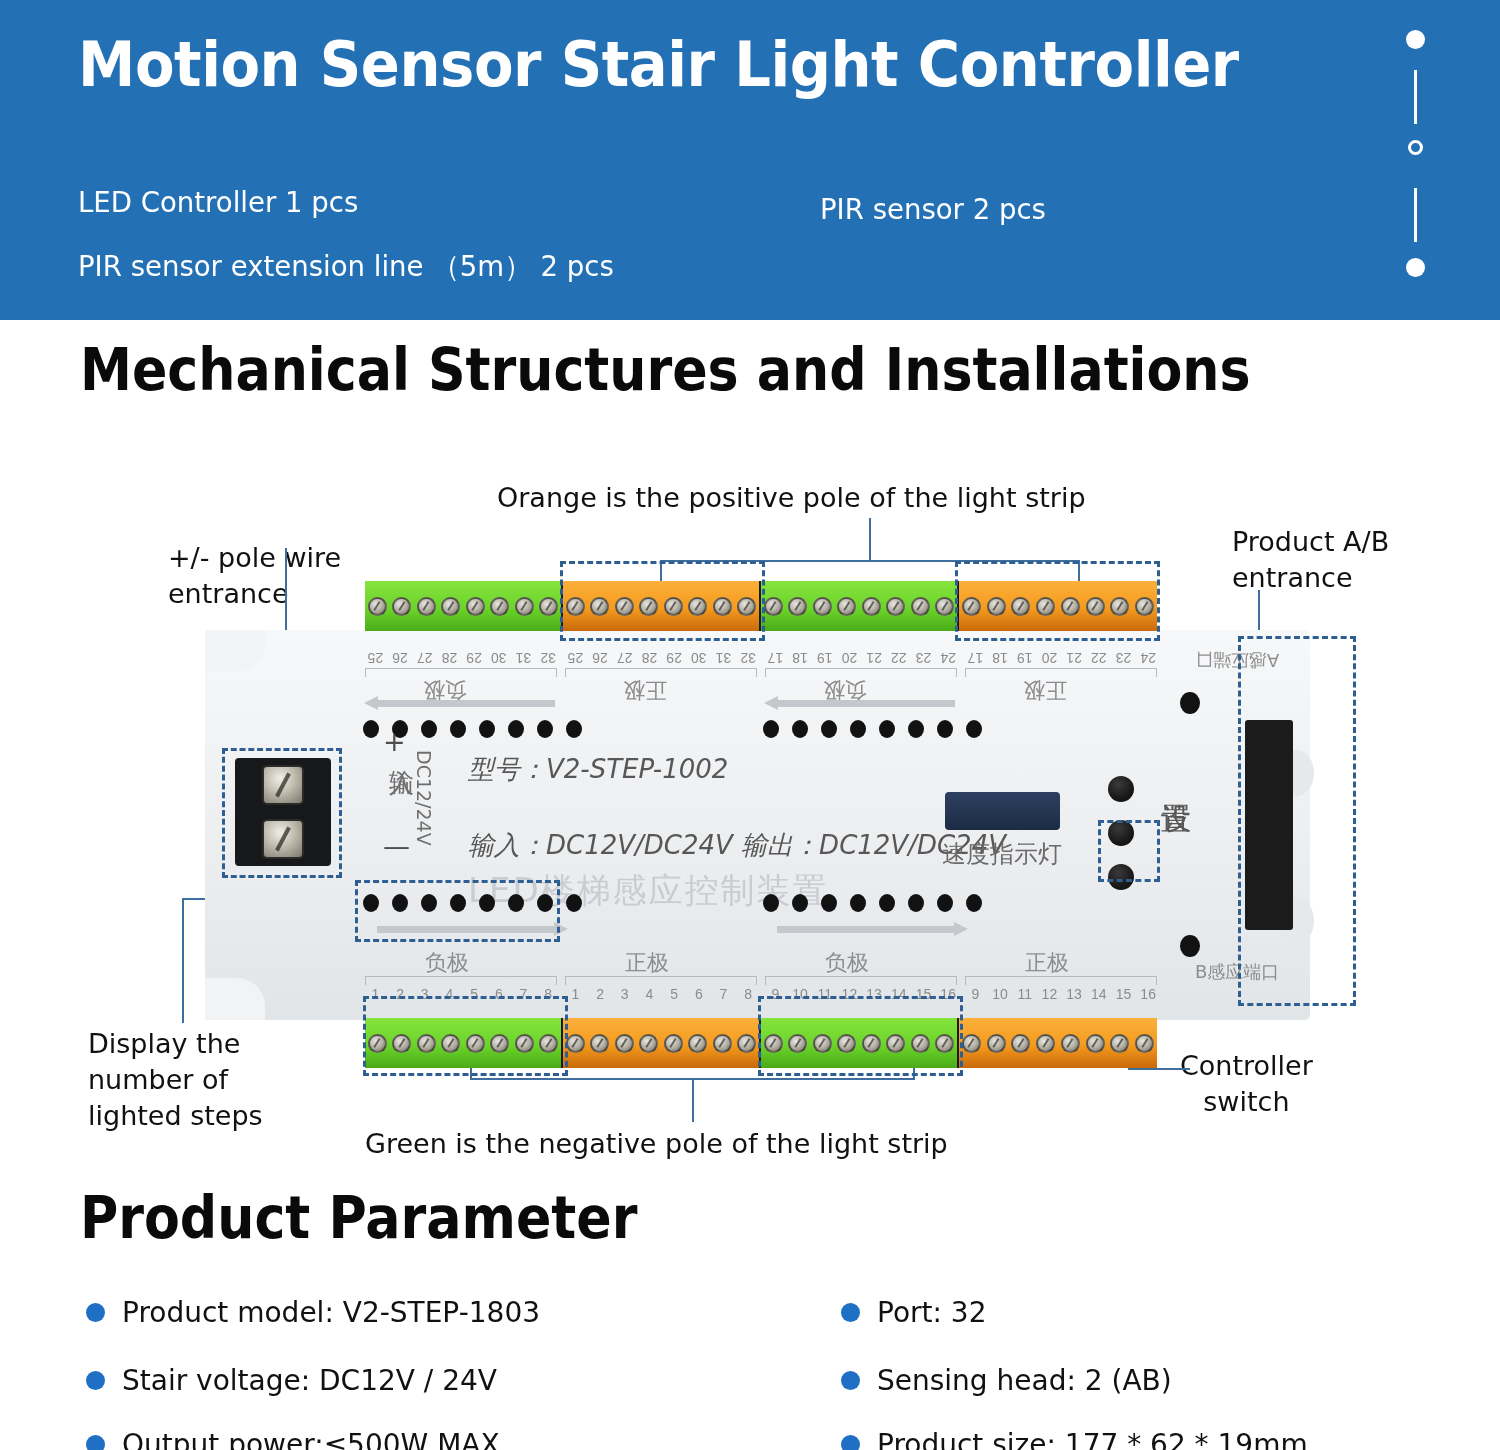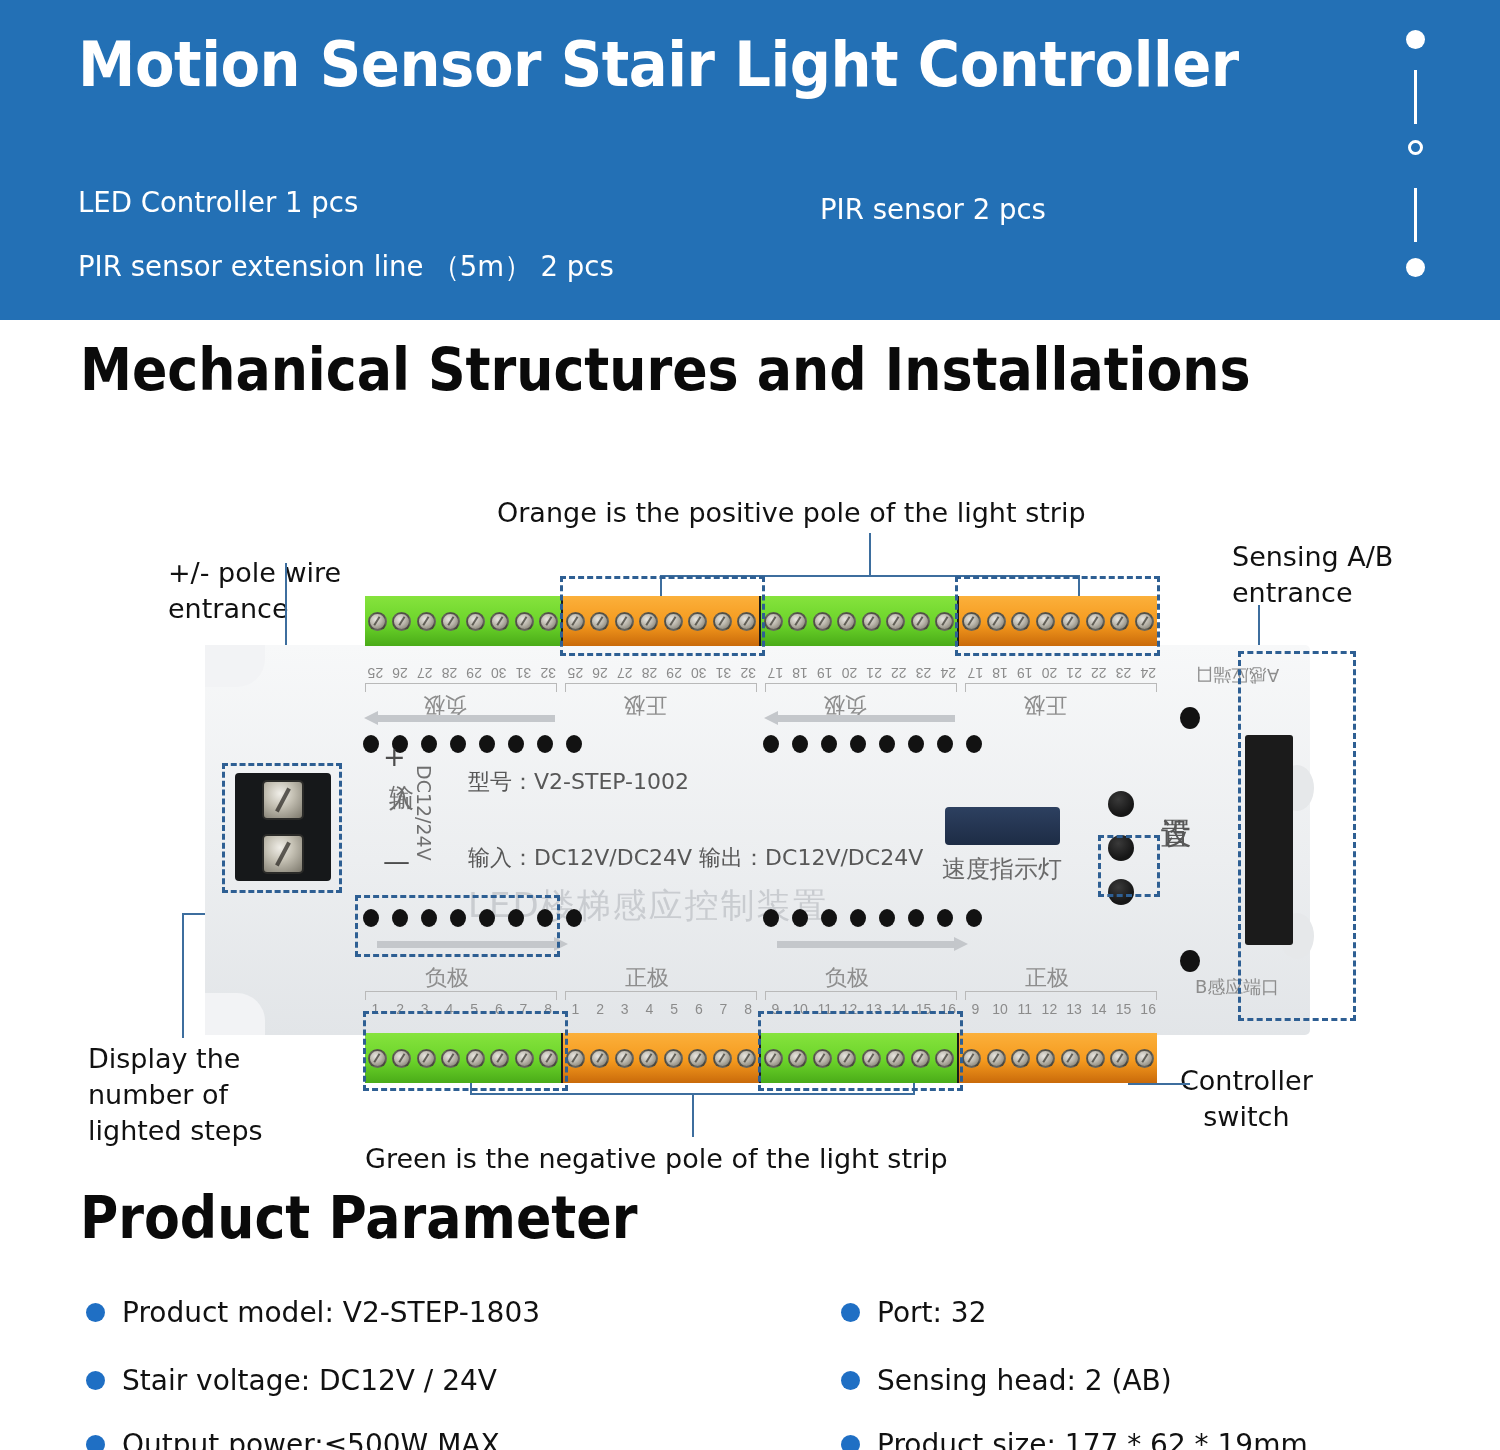--- a/index.html
+++ b/index.html
@@ -70,21 +70,21 @@
     font-weight: bold;
     color: #0a0a0a;
     white-space: nowrap;
     transform: scaleX(0.9);
     transform-origin: left top;
   }
   .heading-mech { left: 80px; top: 336px; font-size: 58px; }
   .heading-param { left: 80px; top: 1184px; font-size: 58px; }
 
   
-  .diagram { position: absolute; left: 0; top: 463px; width: 1500px; height: 730px; }
+  .diagram { position: absolute; left: 0; top: 448px; width: 1500px; height: 730px; }
 
   .callout-text {
     position: absolute;
     font-size: 27px;
     color: #111111;
     line-height: 1.33;
     font-family: "DejaVu Sans", sans-serif;
     white-space: pre-line;
   }
   .ct-orange   { left: 497px; top: 32px; }
@@ -164,21 +164,21 @@
   }
   .cn-label.flipped { transform: rotate(180deg); }
 
   
   .silk {
     position: absolute;
     font-family: "DejaVu Sans", sans-serif;
     color: #4d4d4d;
     white-space: nowrap;
   }
-  .silk-model { font-size: 22px; color: #575757; }
+  .silk-model { font-size: 26px; color: #575757; font-style: italic; }
   .silk-big   { font-size: 34px; color: #c9ccd0; letter-spacing: 2px; }
 
   
   .dot-row { position: absolute; display: flex; gap: 13px; }
   .dot { width: 16px; height: 18px; border-radius: 50%; background: #121212; }
 
   .arrow-line { position: absolute; height: 7px; background: #c4c7cb; }
   .arrow-line::after {
     content: ""; position: absolute; top: -4px;
     border-top: 7px solid transparent;
@@ -266,21 +266,21 @@
   </div>
 </div>
 
 <div class="section-heading heading-mech">Mechanical Structures and Installations</div>
 
 <div class="diagram">
 
   <div class="callout-text ct-orange">Orange is the positive pole of the light strip</div>
   <div class="callout-text ct-pole">+/- pole wire
 entrance</div>
-  <div class="callout-text ct-sensor">Sensing A/B
+  <div class="callout-text ct-sensor">Product A/B
 entrance</div>
   <div class="callout-text ct-green">Green is the negative pole of the light strip</div>
   <div class="callout-text ct-display">Display the
 number of
 lighted steps</div>
   <div class="callout-text ct-switch">Controller
 switch</div>
 
   <div class="ln ln-v" style="left:869px; top:70px;  height:42px;"></div>
   <div class="ln ln-h" style="left:660px; top:112px; width:420px;"></div>

